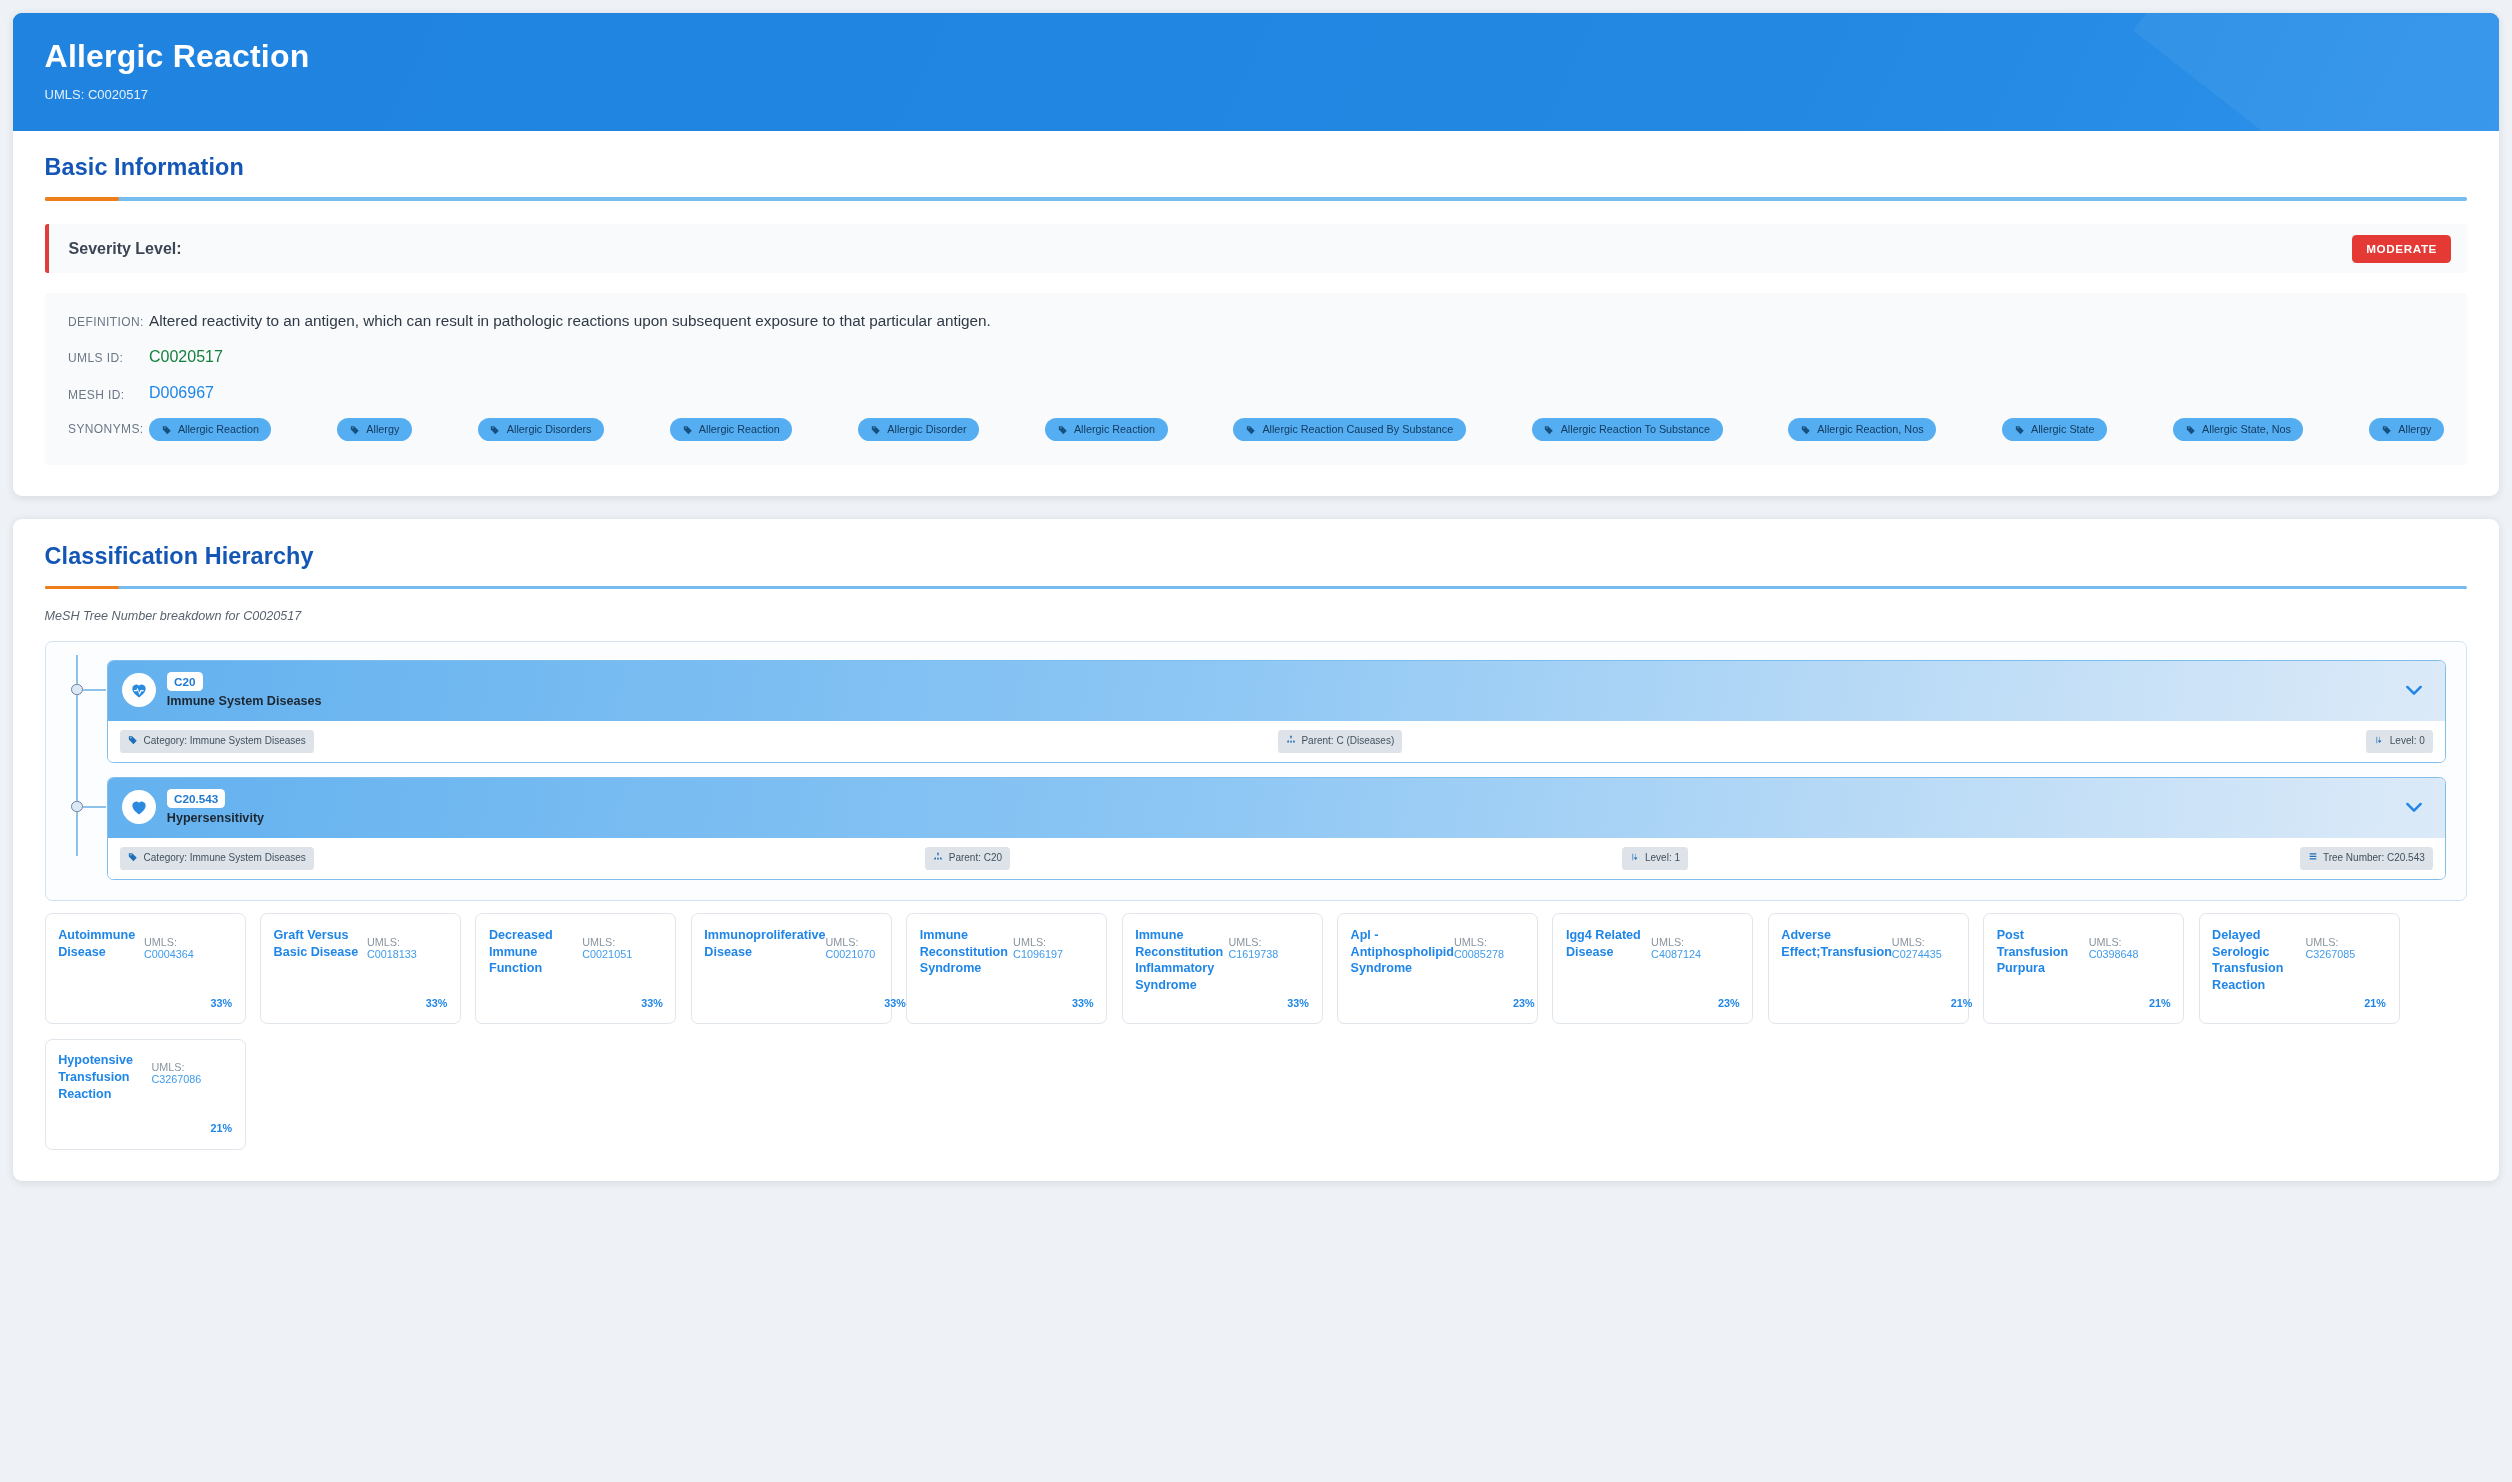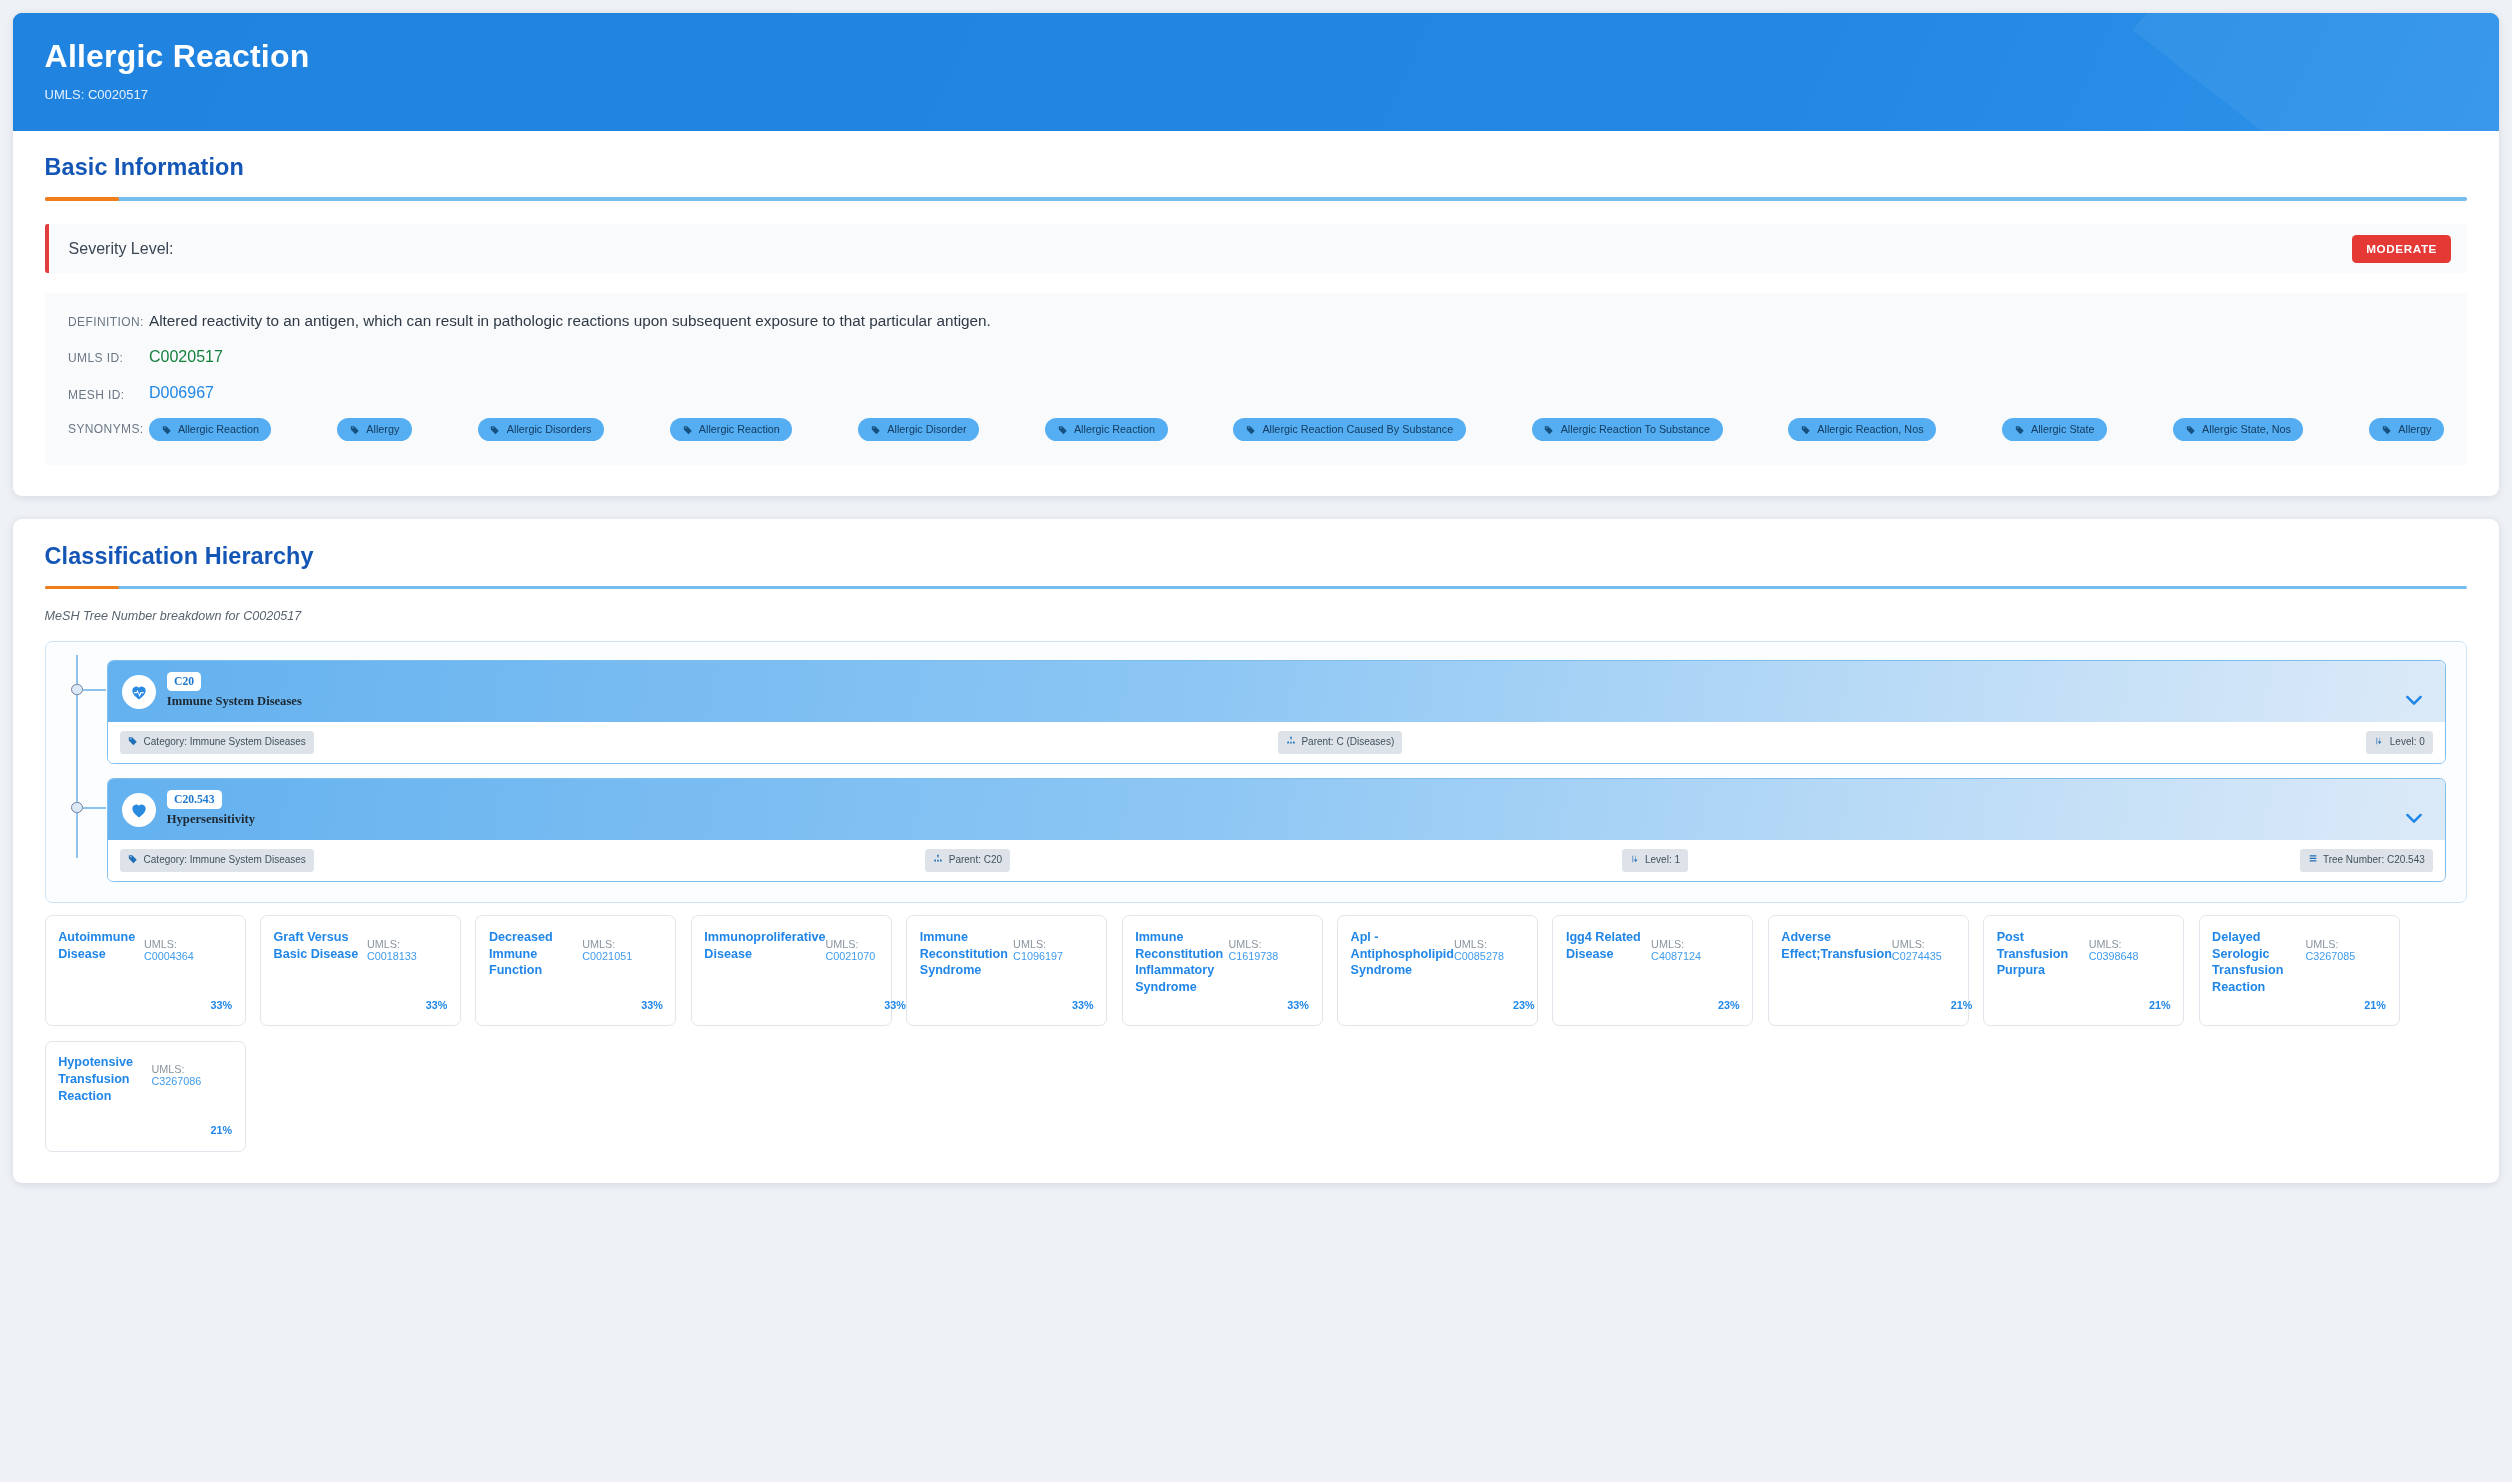--- a/index.html
+++ b/index.html
@@ -77,21 +77,21 @@
   .severity {
     margin-top: 23.4px;
     background: #f8fafc;
     border-left: 4.5px solid #e23c3c;
     border-radius: 2.7px;
     height: 49px;
     display: flex;
     align-items: center;
     padding: 0 16px 0 20px;
   }
-  .severity-label { font-size: 16px; font-weight: normal; color:#3b4654; }
+  .severity-label { font-size: 16px; font-weight: bold; color:#3b4654; }
   .sev-spacer { flex: 1 1 auto; }
   .sev-badge {
     background:#e53935;
     color:#fff;
     font-size: 11.7px;
     font-weight: bold;
     letter-spacing: 0.6px;
     padding: 7.2px 14.4px;
     border-radius: 4.5px;
   }
@@ -176,23 +176,22 @@
   .node-card {
     border:0.9px solid #7fbdec;
     border-radius: 6.3px;
     overflow:hidden;
     background:#fff;
   }
   .node-head {
     background: linear-gradient(100deg,#63b1ef 0%,#8cc6f4 46%,#dceaf8 100%);
     padding: 10.8px 16px 12.6px 14.4px;
     display:flex;
-    align-items:flex-end;
+    align-items:center;
     min-height: 56px;
-    font-family: Liberation Serif, serif;
   }
   .node-icon {
     width: 34px; height: 34px; border-radius:50%;
     background:#fff;
     display:flex; align-items:center; justify-content:center;
     flex: 0 0 34px;
     margin-right: 10.8px;
   }
   .node-txt { display:flex; flex-direction:column; gap:3.6px; }
   .code-pill {

